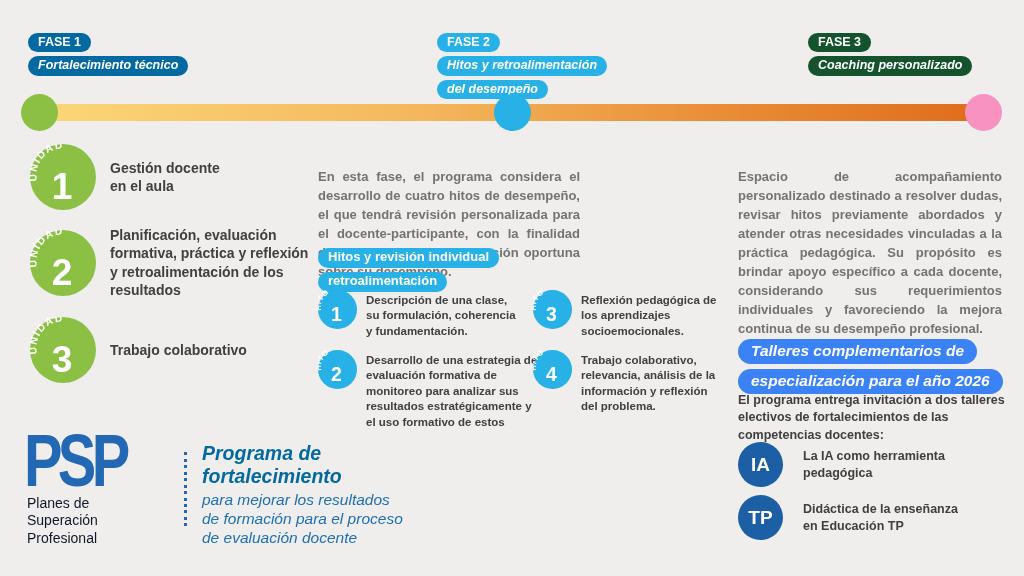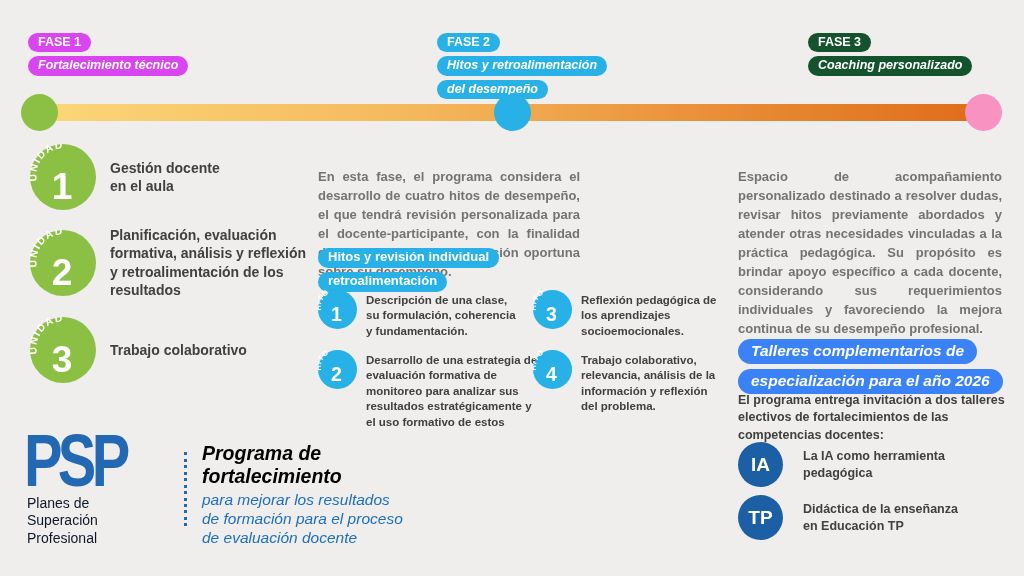--- a/index.html
+++ b/index.html
@@ -9,21 +9,21 @@
     font-family:"Liberation Sans",sans-serif;
     position:relative;overflow:hidden;
     -webkit-font-smoothing:antialiased;
   }
   .stage{position:absolute;left:0;top:0;width:1024px;height:576px;}
 
   
   .pill{display:inline-block;color:#fff;font-weight:bold;border-radius:11px;
         padding:2px 10px 3px;font-size:12.5px;line-height:1.15;}
   .pill.it{font-style:italic;}
-  .bg-green{background:#d946ef;}
+  .bg-green{background:#0369a1;}
   .bg-cyan{background:#27b1e6;}
   .bg-pink{background:#14532d;}
   .bg-navy{background:#3b82f6;}
 
   .phase{position:absolute;display:flex;flex-direction:column;align-items:flex-start;gap:4px;}
   #fase1{left:28px;top:33px;}
   #fase2{left:437px;top:33px;}
   #fase3{left:808px;top:33px;}
 
   
@@ -69,21 +69,21 @@
   .ws-circle{width:45px;height:45px;border-radius:50%;background:#1c5fa4;color:#fff;
              font-weight:bold;font-size:19px;display:flex;align-items:center;justify-content:center;flex:none;}
   .ws-text{font-weight:bold;font-size:12.5px;line-height:1.36;}
 
   
   #logo{position:absolute;left:24px;top:424px;color:#2368b3;font-weight:bold;font-size:74px;
         line-height:1;letter-spacing:-6px;transform:scaleX(.78);transform-origin:left top;}
   #logo-sub{position:absolute;left:27px;top:495px;color:#0f172a;font-size:14px;line-height:1.24;}
   .divider-dotted{position:absolute;left:184px;top:452px;width:3px;height:76px;
         background-image:repeating-linear-gradient(to bottom,#2368b3 0 3px,transparent 3px 6.5px);}
-  #program-title{position:absolute;left:202px;top:442px;color:#000000;font-weight:bold;
+  #program-title{position:absolute;left:202px;top:442px;color:#0369a1;font-weight:bold;
         font-style:italic;font-size:19.5px;line-height:1.2;}
   #program-subtitle{position:absolute;left:202px;top:491px;color:#1e6fb8;font-style:italic;
         font-size:15.5px;line-height:1.22;}
 
   
   .arc-text{fill:#fff;font-weight:bold;font-size:10px;letter-spacing:1.4px;
             font-family:"Liberation Sans",sans-serif;}
   .arc-text-sm{fill:#fff;font-weight:bold;font-size:7.6px;letter-spacing:.8px;
             font-family:"Liberation Sans",sans-serif;}
   .num-lg{fill:#fff;font-weight:bold;font-size:36px;font-family:"Liberation Sans",sans-serif;}
@@ -125,21 +125,21 @@
 en el aula</div>
   </div>
   <div class="unit-row" id="unit2">
     <svg class="unit-circle" viewBox="0 0 64 64">
       <circle cx="32" cy="32" r="32" class="fill-green"></circle>
       <path id="arc-u2" d="M 7 36 A 26 26 0 0 1 46 8" fill="none"></path>
       <text class="arc-text"><textPath href="#arc-u2">UNIDAD</textPath></text>
       <text x="31" y="53" text-anchor="middle" class="num-lg">2</text>
     </svg>
     <div class="unit-text blue-txt pre">Planificación, evaluación
-formativa, análisis y reflexión
+formativa, práctica y reflexión
 y retroalimentación de los
 resultados</div>
   </div>
   <div class="unit-row" id="unit3">
     <svg class="unit-circle" viewBox="0 0 64 64">
       <circle cx="32" cy="32" r="32" class="fill-green"></circle>
       <path id="arc-u3" d="M 7 36 A 26 26 0 0 1 46 8" fill="none"></path>
       <text class="arc-text"><textPath href="#arc-u3">UNIDAD</textPath></text>
       <text x="31" y="53" text-anchor="middle" class="num-lg">3</text>
     </svg>

